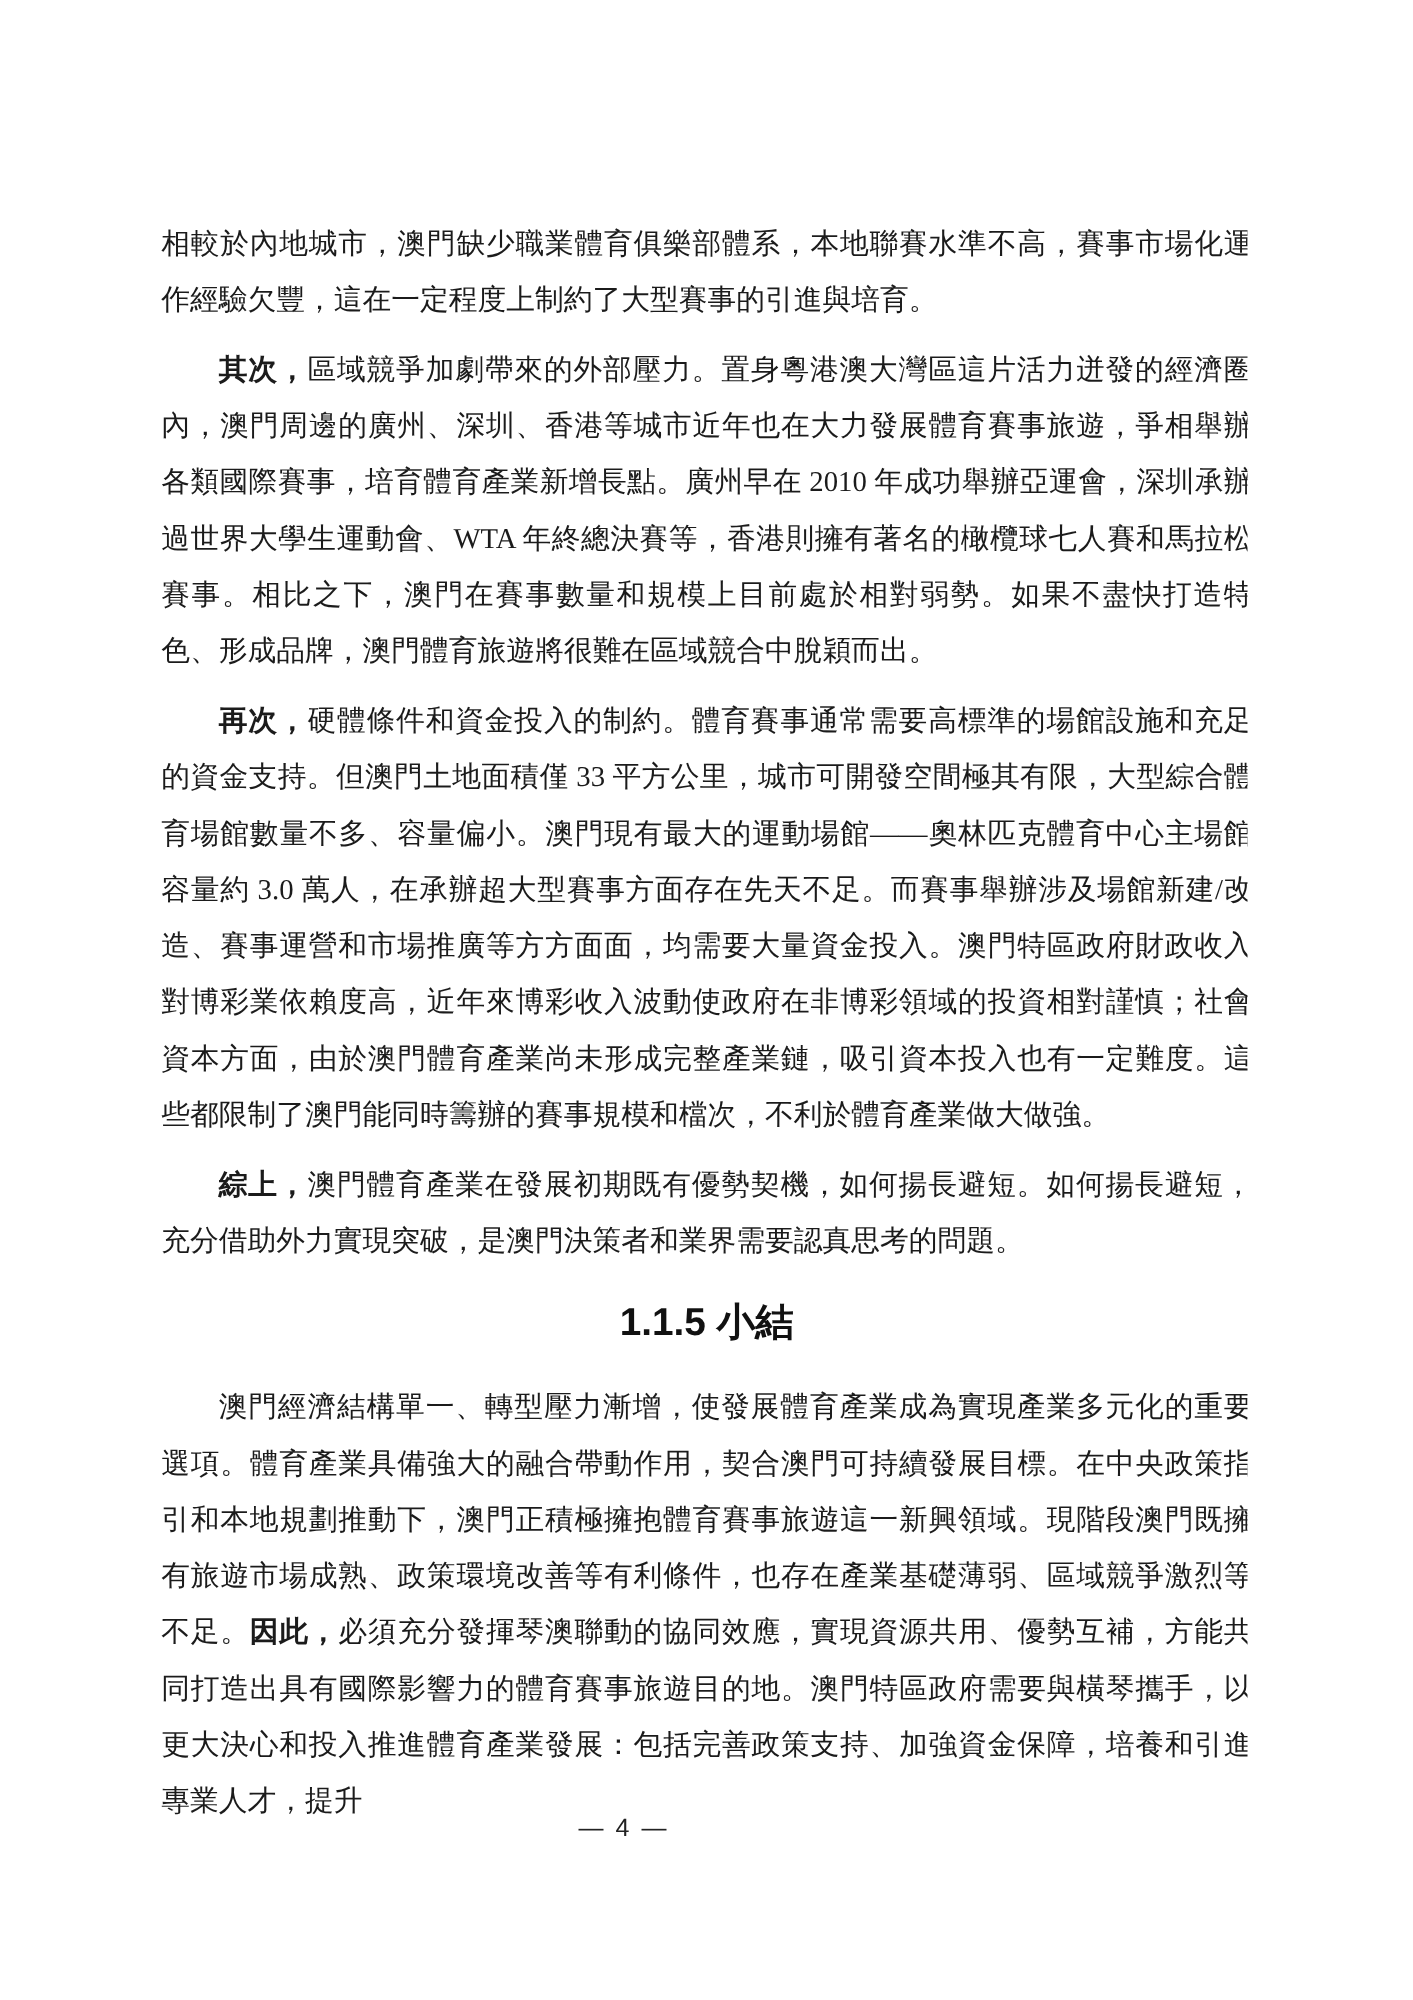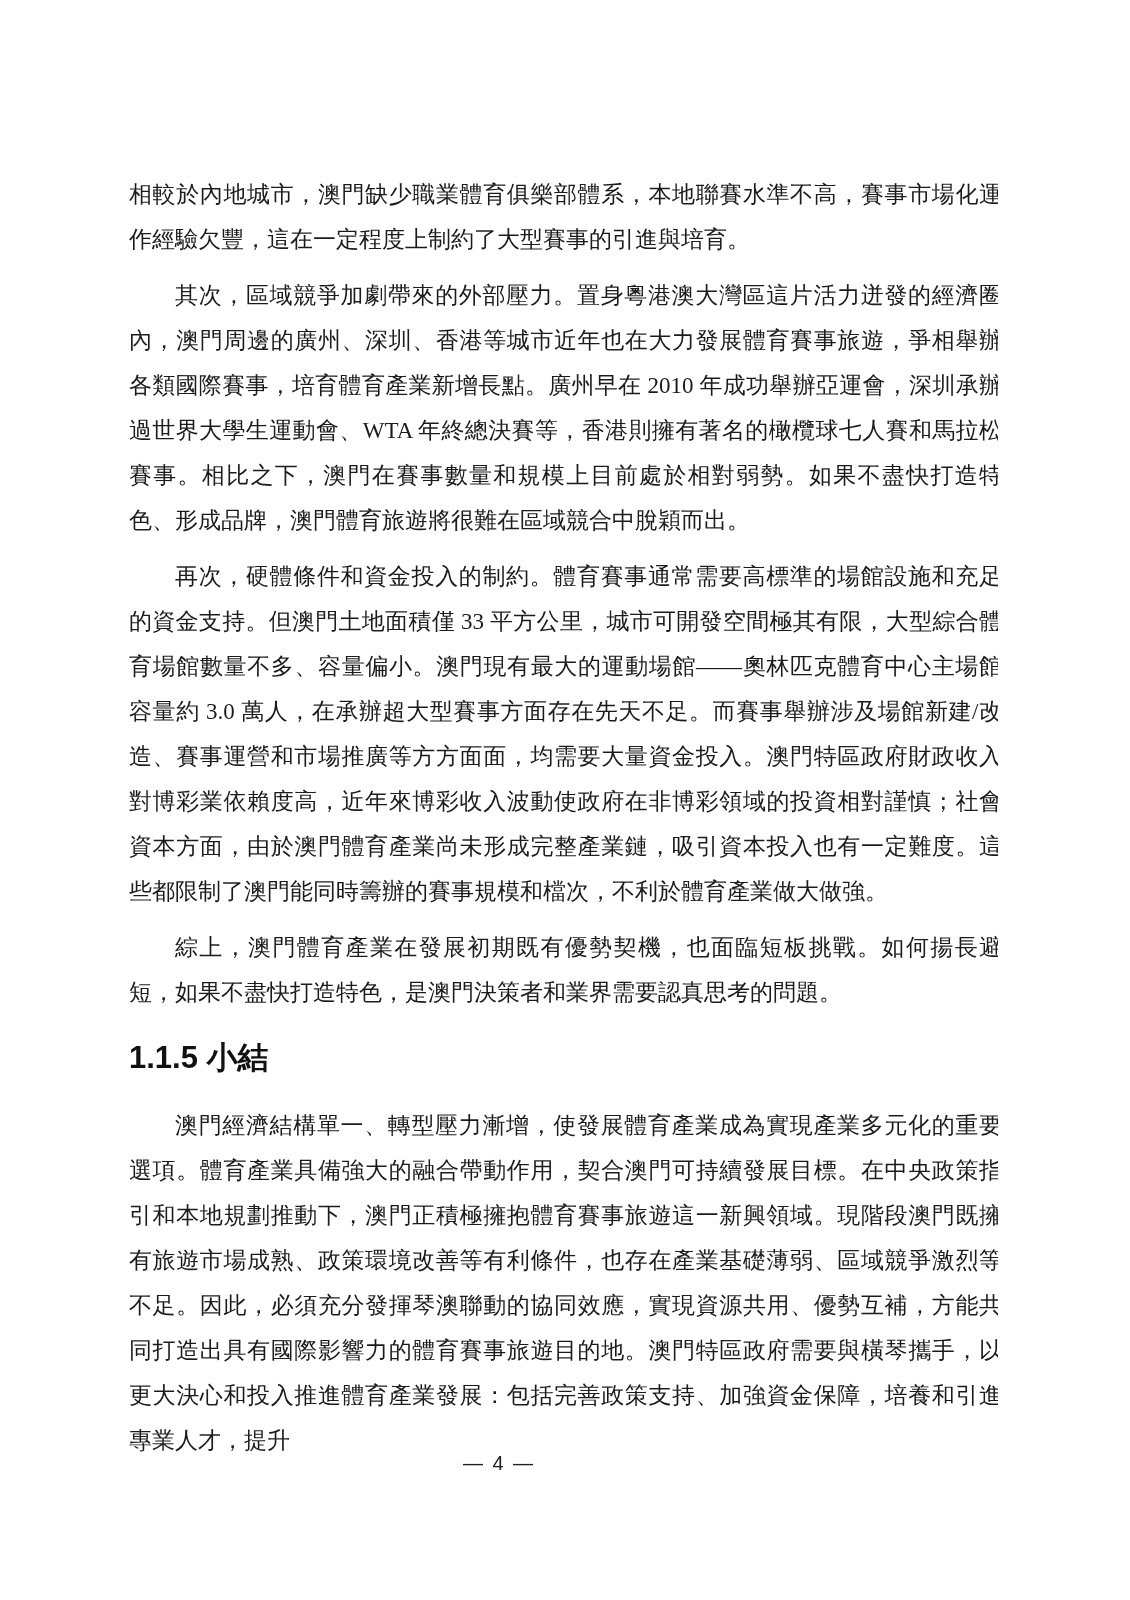--- a/index.html
+++ b/index.html
@@ -29,29 +29,30 @@
     text-align: justify;
     text-align-last: left;
     margin: 0 0 11px 0;
     text-indent: 2em;
     word-break: break-all;
   }
   .para.no-indent {
     text-indent: 0;
   }
   .b {
-    font-weight: normal;
+    font-weight: bold;
   }
   .heading {
     font-size: 31px;
     line-height: 38px;
     font-weight: bold;
     margin: 24px 0 26px 0;
     font-family: "Liberation Sans", "DejaVu Sans", sans-serif;
     color: #111111;
+    text-align: center;
   }
   .footer {
     position: absolute;
     left: 0;
     top: 1452px;
     width: 100%;
     text-align: center;
     font-size: 20px;
     letter-spacing: 2px;
     font-family: "Liberation Sans", "DejaVu Sans", sans-serif;
@@ -63,21 +64,21 @@
 
 <div class="page">
   <div class="content">
 
     <p class="para no-indent"><span>相較於內地城市，澳門缺少職業體育俱樂部體系，本地聯賽水準不高，賽事市場化運作經驗欠豐，這在一定程度上制約了大型賽事的引進與培育。</span></p>
 
     <p class="para"><span class="b">其次，</span><span>區域競爭加劇帶來的外部壓力。置身粵港澳大灣區這片活力迸發的經濟圈內，澳門周邊的廣州、深圳、香港等城市近年也在大力發展體育賽事旅遊，爭相舉辦各類國際賽事，培育體育產業新增長點。廣州早在 2010 年成功舉辦亞運會，深圳承辦過世界大學生運動會、WTA 年終總決賽等，香港則擁有著名的橄欖球七人賽和馬拉松賽事。相比之下，澳門在賽事數量和規模上目前處於相對弱勢。如果不盡快打造特色、形成品牌，澳門體育旅遊將很難在區域競合中脫穎而出。</span></p>
 
     <p class="para"><span class="b">再次，</span><span>硬體條件和資金投入的制約。體育賽事通常需要高標準的場館設施和充足的資金支持。但澳門土地面積僅 33 平方公里，城市可開發空間極其有限，大型綜合體育場館數量不多、容量偏小。澳門現有最大的運動場館——奧林匹克體育中心主場館容量約 3.0 萬人，在承辦超大型賽事方面存在先天不足。而賽事舉辦涉及場館新建/改造、賽事運營和市場推廣等方方面面，均需要大量資金投入。澳門特區政府財政收入對博彩業依賴度高，近年來博彩收入波動使政府在非博彩領域的投資相對謹慎；社會資本方面，由於澳門體育產業尚未形成完整產業鏈，吸引資本投入也有一定難度。這些都限制了澳門能同時籌辦的賽事規模和檔次，不利於體育產業做大做強。</span></p>
 
-    <p class="para"><span class="b">綜上，</span><span>澳門體育產業在發展初期既有優勢契機，也面臨短板挑戰。如何揚長避短，如果不盡快打造特色，是澳門決策者和業界需要認真思考的問題。</span></p>
+    <p class="para"><span class="b">綜上，</span><span>澳門體育產業在發展初期既有優勢契機，如何揚長避短。如何揚長避短，充分借助外力實現突破，是澳門決策者和業界需要認真思考的問題。</span></p>
 
     <h2 class="heading">1.1.5 小結</h2>
 
     <p class="para"><span>澳門經濟結構單一、轉型壓力漸增，使發展體育產業成為實現產業多元化的重要選項。體育產業具備強大的融合帶動作用，契合澳門可持續發展目標。在中央政策指引和本地規劃推動下，澳門正積極擁抱體育賽事旅遊這一新興領域。現階段澳門既擁有旅遊市場成熟、政策環境改善等有利條件，也存在產業基礎薄弱、區域競爭激烈等不足。</span><span class="b">因此，</span><span>必須充分發揮琴澳聯動的協同效應，實現資源共用、優勢互補，方能共同打造出具有國際影響力的體育賽事旅遊目的地。澳門特區政府需要與橫琴攜手，以更大決心和投入推進體育產業發展：包括完善政策支持、加強資金保障，培養和引進專業人才，提升</span></p>
 
   </div>
 
   <div class="footer">— 4 —</div>
 </div>
 

